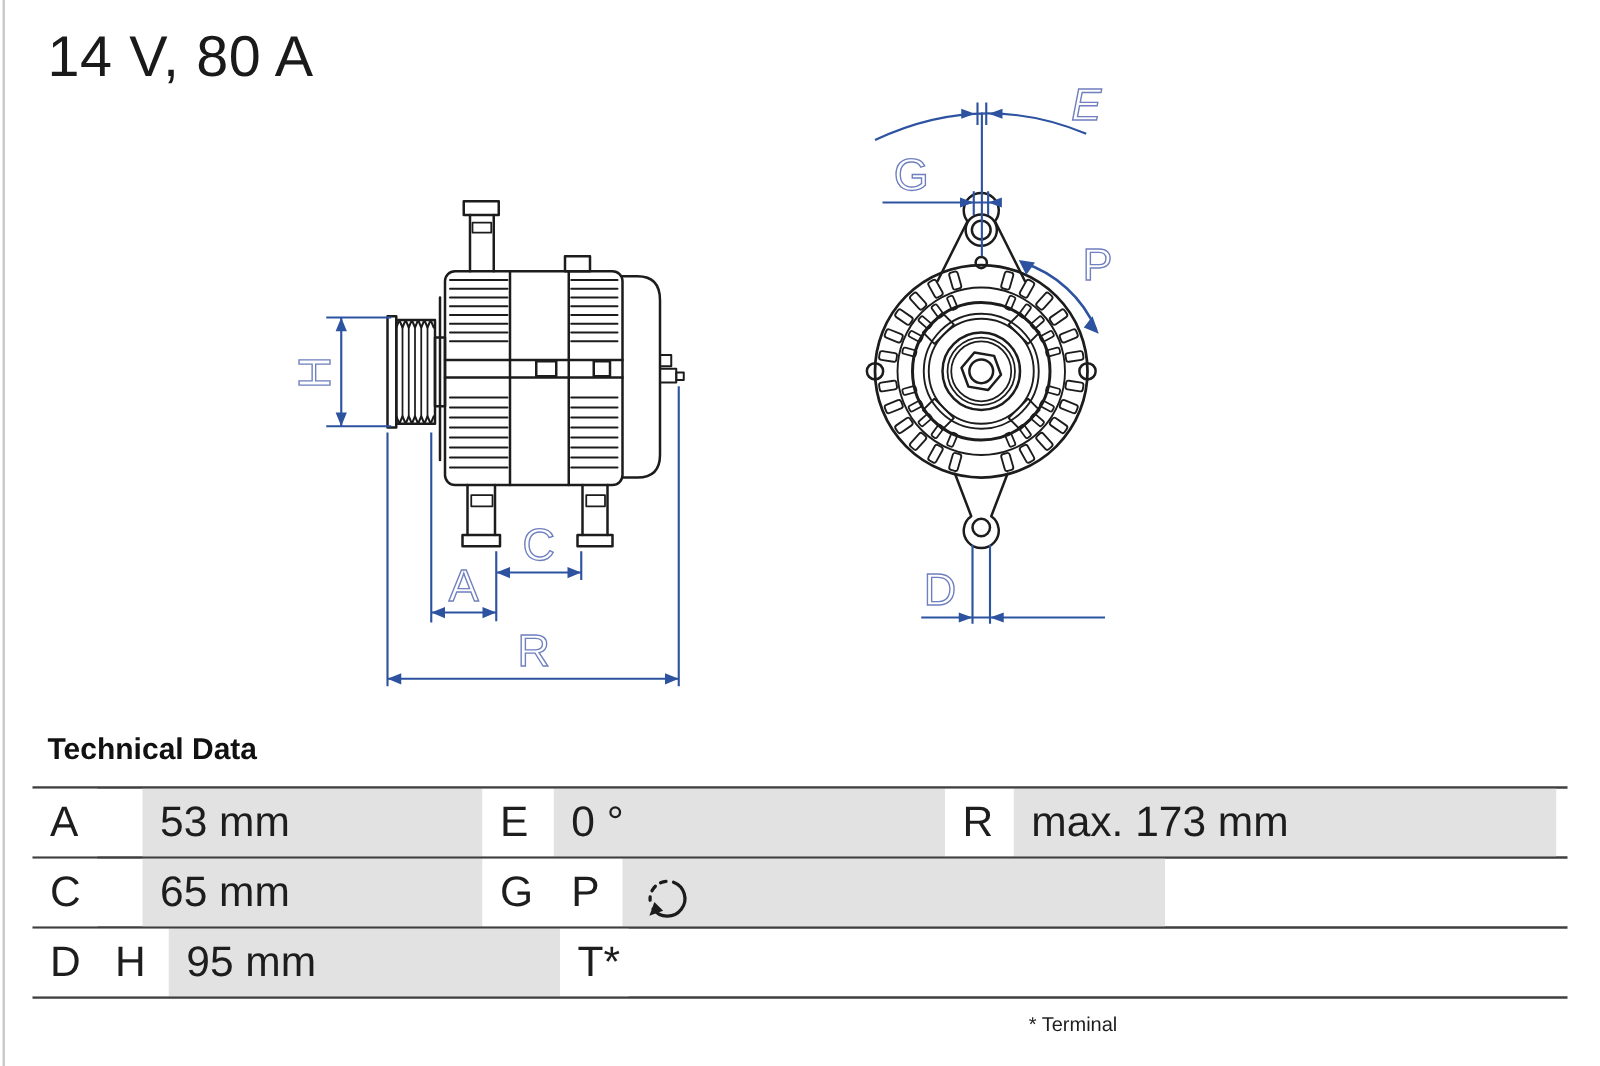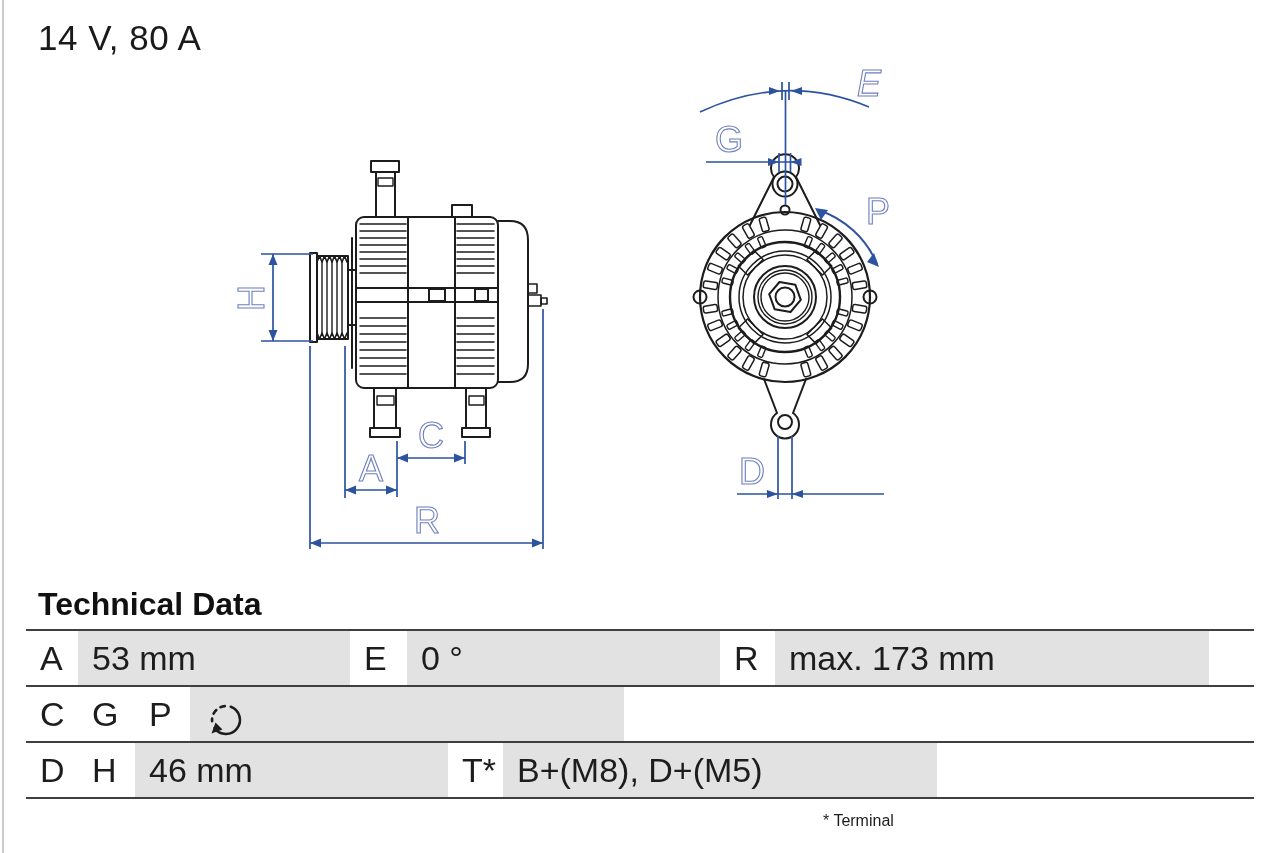--- a/index.html
+++ b/index.html
@@ -1,26 +1,26 @@
 <!DOCTYPE html>
 <html><head>
 <meta charset="utf-8">
 <style>
   html,body{margin:0;padding:0;background:#ffffff;}
   body{width:1280px;height:853px;position:relative;font-family:"Liberation Sans",sans-serif;color:#1d1d1d;overflow:hidden;}
   .edge-line{position:absolute;left:2px;top:0;width:2px;height:853px;background:#cbcbcb;}
-  .page-title{position:absolute;left:38px;top:18px;font-size:35px;font-weight:400;color:#1a1a1a;letter-spacing:0.5px;}
+  .page-title{position:absolute;left:38px;top:18px;font-size:46px;font-weight:400;color:#1a1a1a;letter-spacing:0.5px;}
   .drawing-svg{position:absolute;left:0;top:0;width:1280px;height:580px;}
-  .tech-heading{position:absolute;left:38px;top:586px;font-size:32px;font-weight:700;color:#111;}
+  .tech-heading{position:absolute;left:38px;top:586px;font-size:24px;font-weight:700;color:#111;}
   .rule{position:absolute;left:26px;width:1228px;height:2px;background:#3f3f3f;}
   .t-row{position:absolute;left:26px;width:1228px;height:54px;display:flex;line-height:54px;font-size:34px;}
   .t-cell{height:54px;white-space:nowrap;overflow:visible;}
   .t-key{background:#ffffff;padding-left:14px;box-sizing:border-box;}
   .t-val{background:#e2e2e2;padding-left:14px;box-sizing:border-box;}
-  .w-k1{width:52px;} .w-v1{width:272px;}
+  .w-k1{width:52px;} .w-v1{width:272px;margin-left:36px;}
   .w-k2{width:57px;} .w-v2{width:313px;}
   .w-k3{width:55px;} .w-v3{width:434px;}
   .footnote{position:absolute;left:823px;top:812px;font-size:16px;color:#1d1d1d;}
   .rot-icon{vertical-align:middle;margin-top:5px;}
   svg text.dim-label{font-family:"Liberation Sans",sans-serif;font-size:36px;fill:none;stroke:#7080bf;stroke-width:1.1px;}
 </style>
 </head>
 <body>
 
 <div class="edge-line"></div>
@@ -220,32 +220,32 @@
   <div class="t-cell t-key w-k1">A</div>
   <div class="t-cell t-val w-v1">53 mm</div>
   <div class="t-cell t-key w-k2">E</div>
   <div class="t-cell t-val w-v2">0 °</div>
   <div class="t-cell t-key w-k3">R</div>
   <div class="t-cell t-val w-v3">max. 173 mm</div>
 </div>
 
 <div class="t-row" style="top:687px">
   <div class="t-cell t-key w-k1">C</div>
+  <div class="t-cell t-val w-v1">65 mm</div>
   <div class="t-cell t-key w-k2">G</div>
   <div class="t-cell t-key w-k3">P</div>
   <div class="t-cell t-val w-v3">
     <svg class="rot-icon" width="44" height="44" viewBox="0 0 44 44">
       <path d="M26.8,8.8 A14,14 0 1 1 10.5,30" fill="none" stroke="#1c1c1c" stroke-width="2.6" stroke-linecap="round"></path>
       <path d="M20.8,8.1 A14,14 0 0 0 8.1,23.2" fill="none" stroke="#1c1c1c" stroke-width="2.6" stroke-dasharray="4.5 5" stroke-linecap="round"></path>
       <path d="M7.5,35.5 L18.5,31.5 L11.5,24.5 Z" fill="#1c1c1c" stroke="none"></path>
     </svg>
   </div>
 </div>
 
 <div class="t-row" style="top:743px">
   <div class="t-cell t-key w-k1">D</div>
   <div class="t-cell t-key w-k2">H</div>
-  <div class="t-cell t-val w-v2">46 mm</div>
+  <div class="t-cell t-val w-v2">95 mm</div>
   <div class="t-cell t-key w-k3">T*</div>
-  <div class="t-cell t-val w-v3">B+(M8), D+(M5)</div>
 </div>
 
 <div class="footnote">* Terminal</div>
 
 </body></html>

